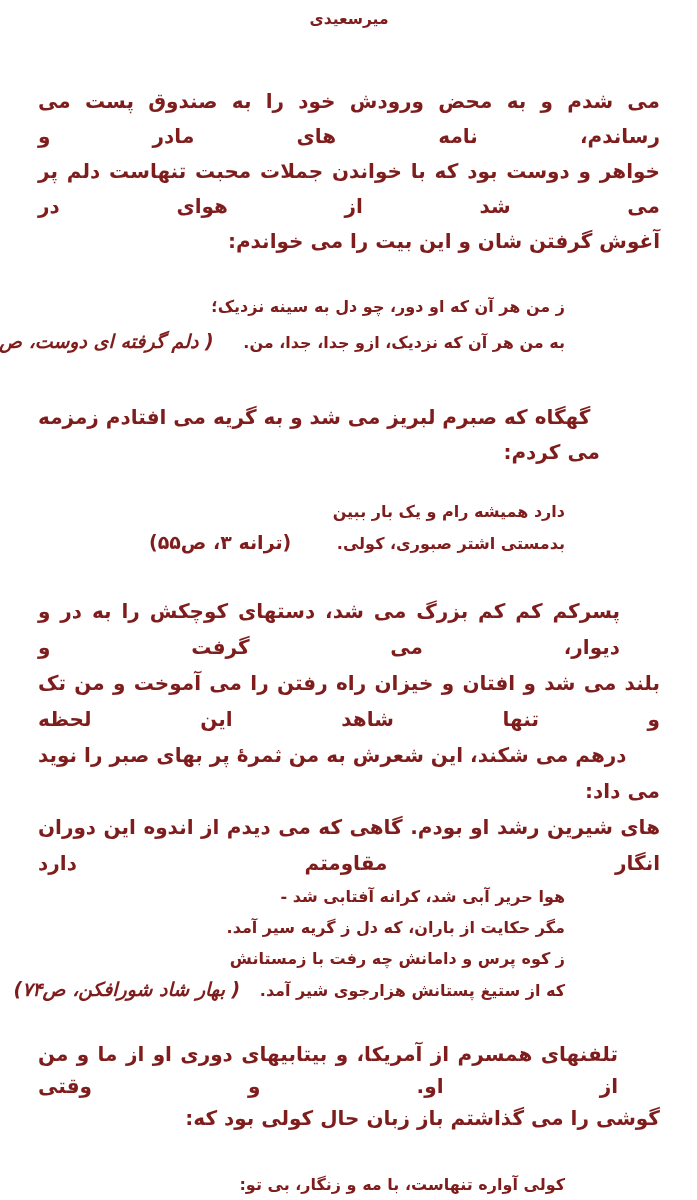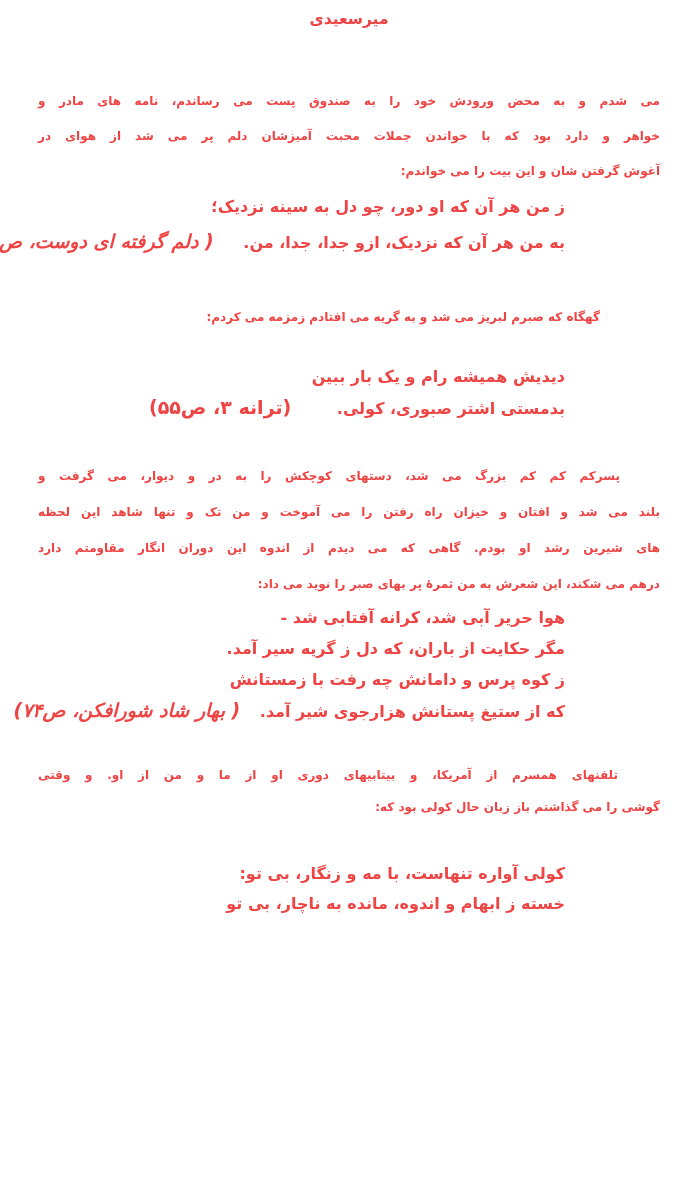--- a/index.html
+++ b/index.html
@@ -11,41 +11,41 @@
     position: relative;
     width: 697px;
     height: 1200px;
     background: #ffffff;
     overflow: hidden;
     box-sizing: border-box;
     padding: 10px 37px 0 38px;
     direction: rtl;
     font-family: "DejaVu Sans", sans-serif;
     font-weight: 700;
-    color: #ef4444;
+    color: #7f1d1d;
   }
   .hdr {
     text-align: center;
     font-size: 15.5px;
     letter-spacing: 0.5px;
   }
-  .prose { font-size: 12px; }
+  .prose { font-size: 20px; }
   .poem  { font-size: 16px; }
   .ln { min-height: 1em; }
   
   .jl { text-align: justify; text-align-last: justify; }
   
   .rl { text-align: left; text-align-last: right; }
   
   .ind60 { padding-right: 60px; }
   .ind40 { padding-right: 40px; }
   .ind42 { padding-right: 42px; }
   
   .p1  { margin-top: 56px; line-height: 35px; }
-  .pm1 { line-height: 35px; }
+  .pm1 { margin-top: 30px; line-height: 35px; }
   .p2  { margin-top: 40px; line-height: 35px; }
   .pm2 { margin-top: 26px; line-height: 31px; }
   .p3  { margin-top: 34px; line-height: 36px; }
   .pm3 { line-height: 31px; }
   .p4  { margin-top: 32px; line-height: 32px; }
   .pm4 { margin-top: 36px; line-height: 30px; }
   
   .verse { text-align: right; padding-right: 95px; white-space: nowrap; }
   .cite { font-size: 19px; }
   .cite.it { font-style: italic; }
@@ -55,49 +55,49 @@
 </style>
 </head>
 <body>
 
 <div class="page">
 
   <div class="hdr">میرسعیدی</div>
 
   <div class="prose p1">
     <div class="ln jl">می شدم و به محض ورودش خود را به صندوق پست می رساندم، نامه های مادر و</div>
-    <div class="ln jl">خواهر و دارد بود که با خواندن جملات محبت آمیزشان دلم پر می شد از هوای در</div>
+    <div class="ln jl">خواهر و دوست بود که با خواندن جملات محبت تنهاست دلم پر می شد از هوای در</div>
     <div class="ln rl">آغوش گرفتن شان و این بیت را می خواندم:</div>
   </div>
 
   <div class="poem pm1">
     <div class="verse">ز من هر آن که او دور، چو دل به سینه نزدیک؛</div>
     <div class="verse">
       <span>به من هر آن که نزدیک، ازو جدا، جدا، من.</span>
       <span class="cite it g24">( دلم گرفته ای دوست، ص۷۰)</span>
     </div>
   </div>
 
   <div class="prose p2">
     <div class="ln rl ind60">گهگاه که صبرم لبریز می شد و به گریه می افتادم زمزمه می کردم:</div>
   </div>
 
   <div class="poem pm2">
-    <div class="verse">دیدیش همیشه رام و یک بار ببین</div>
+    <div class="verse">دارد همیشه رام و یک بار ببین</div>
     <div class="verse">
       <span>بدمستی اشتر صبوری، کولی.</span>
       <span class="cite g40">(ترانه ۳، ص۵۵)</span>
     </div>
   </div>
 
   <div class="prose p3">
     <div class="ln jl ind40">پسرکم کم کم بزرگ می شد، دستهای کوچکش را به در و دیوار، می گرفت و</div>
     <div class="ln jl">بلند می شد و افتان و خیزان راه رفتن را می آموخت و من تک و تنها شاهد این لحظه</div>
+    <div class="ln rl">درهم می شکند، این شعرش به من ثمرهٔ پر بهای صبر را نوید می داد:</div>
     <div class="ln jl">های شیرین رشد او بودم. گاهی که می دیدم از اندوه این دوران انگار مقاومتم دارد</div>
-    <div class="ln rl">درهم می شکند، این شعرش به من ثمرهٔ پر بهای صبر را نوید می داد:</div>
   </div>
 
   <div class="poem pm3">
     <div class="verse">هوا حریر آبی شد، کرانه آفتابی شد -</div>
     <div class="verse">مگر حکایت از باران، که دل ز گریه سیر آمد.</div>
     <div class="verse">ز کوه پرس و دامانش چه رفت با زمستانش</div>
     <div class="verse">
       <span>که از ستیغ پستانش هزارجوی شیر آمد.</span>
       <span class="cite it g14">( بهار شاد شورافکن، ص۷۴)</span>
     </div>

